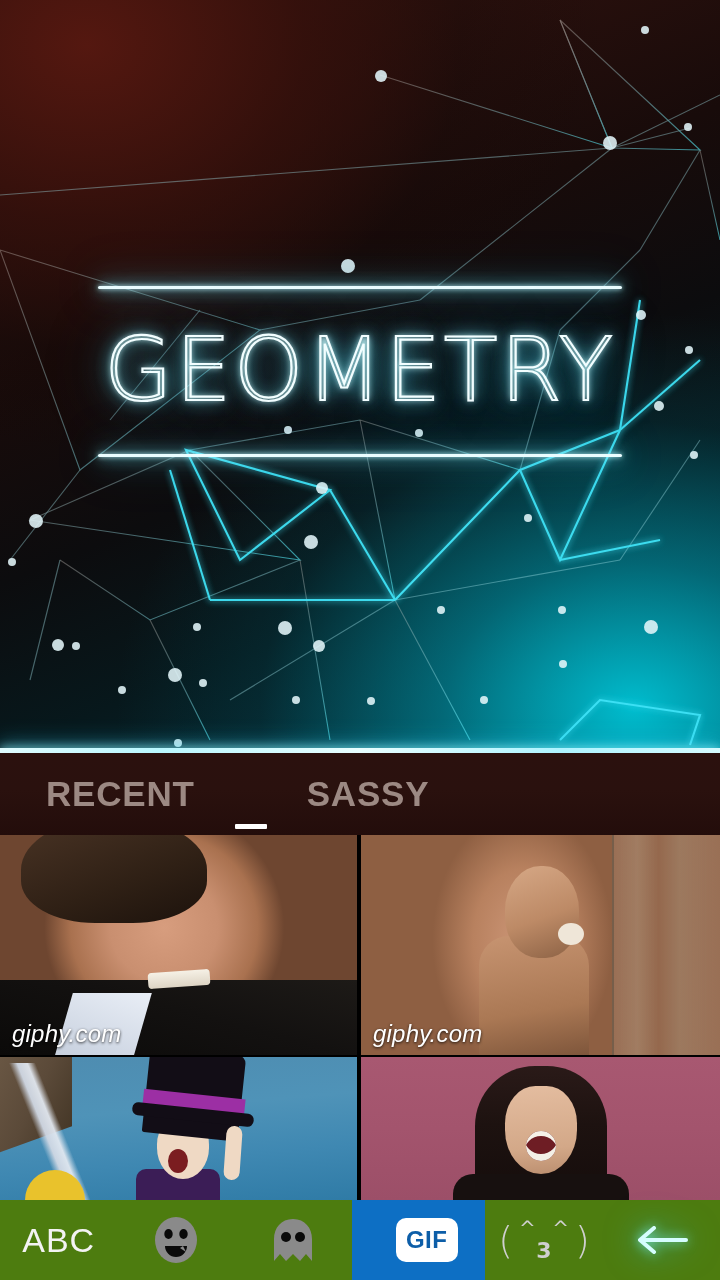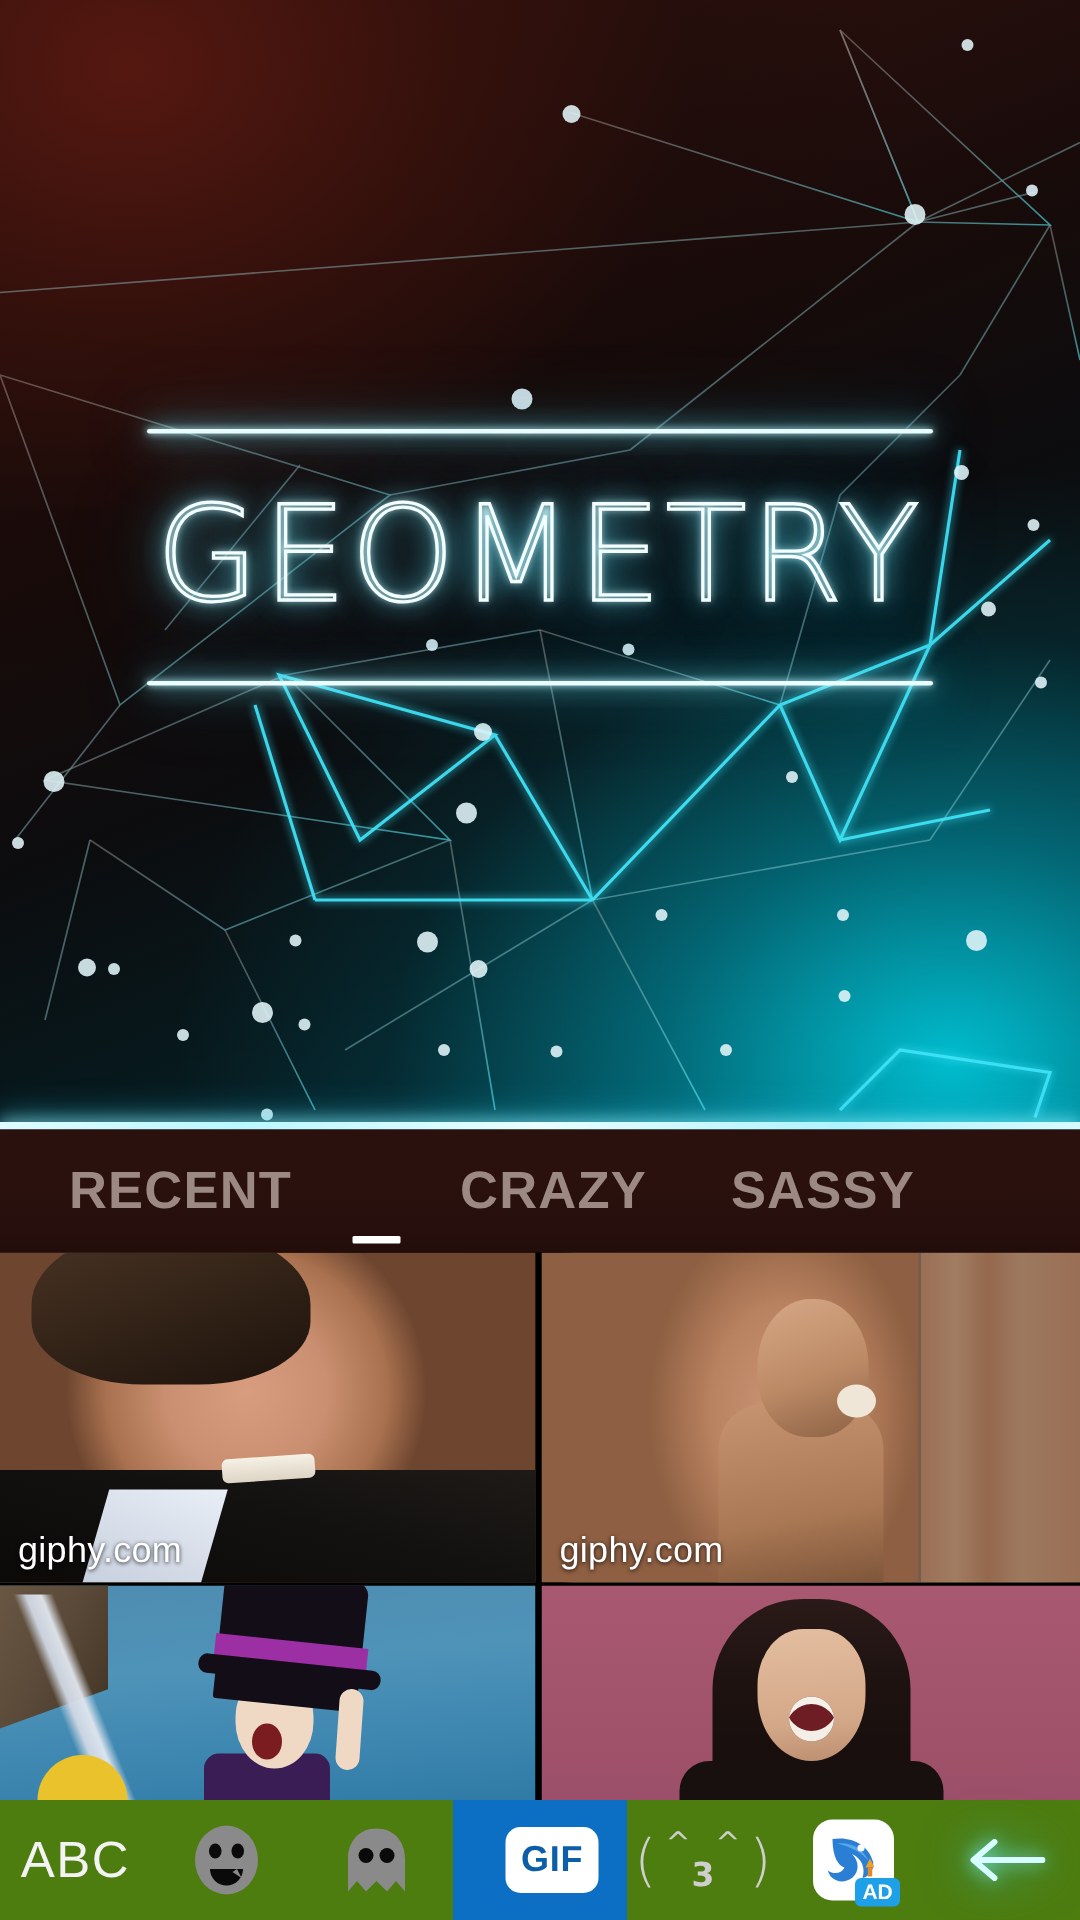--- a/index.html
+++ b/index.html
@@ -90,21 +90,21 @@
 
   
   #grid{
     position:absolute; left:0; top:835px; width:720px; height:365px;
     background:#000; overflow:hidden; z-index:3;
   }
   .grid-row{ position:absolute; left:0; width:720px; display:flex; }
   #row-1{ top:0; height:220px; }
   #row-2{ top:222px; height:143px; }
   .gif-cell{
-    position:relative; height:100%; overflow:hidden; cursor:pointer;
+    position:relative; height:100%; overflow:hidden; cursor:pointer;font-style:italic;
   }
   .gif-cell.left{ width:357px; margin-right:4px; }
   .gif-cell.right{ width:359px; }
   .gif-art{ position:absolute; inset:0; }
   .gif-watermark{
     position:absolute; left:12px; bottom:7px;
     font-size:24px; color:#fff; letter-spacing:.2px;
     text-shadow:0 1px 3px rgba(0,0,0,.85);
     z-index:3;
   }
@@ -405,24 +405,20 @@
   <div id="tabbar">
     <div id="tabstrip">
       <div class="tab">
         <span>RECENT</span>
 
       </div>
       <div class="tab active">
         <span class="tab-underline"></span>
       </div>
       <div class="tab">
-        <span>CRAZY</span>
-
-      </div>
-      <div class="tab">
         <span>SASSY</span>
 
       </div>
       <div class="tab">
         
         
       </div>
 
     </div>
   </div>
@@ -508,32 +504,20 @@
       <span class="kaomoji">
         <span class="paren">(</span>
         <span class="stack">
           <span class="eyes">^ ^</span>
           <span class="three">3</span>
         </span>
         <span class="paren">)</span>
       </span>
     </div>
 
-    <div class="tool">
-      <span class="ad-app">
-        <svg width="46" height="46" viewBox="0 0 46 46">
-          <path d="M9 9 C22 7 33 13 36 24 C37 29 34 34 29 35 C31 29 29 22 22 19 C27 24 27 31 22 35 C15 40 7 36 6 30 C10 33 15 32 17 28 C13 27 9 21 9 9 Z" fill="#2a7fd4"></path>
-          <path d="M12 12 C22 11 30 16 33 24 C29 18 21 14 12 12 Z" fill="#57a8ea"></path>
-          <circle cx="28" cy="15" r="2.4" fill="#ffffff"></circle>
-          <path d="M31 28 l3 -6 l3 6 z" fill="#f0a02a"></path>
-          <rect x="32.5" y="28" width="3" height="6" fill="#e2892a"></rect>
-        </svg>
-        <span class="ad-badge">AD</span>
-      </span>
-    </div>
 
     <div class="tool">
       <svg class="back-arrow" viewBox="0 0 54 34">
         <path d="M52 17 H8" stroke="#d6fdff" stroke-width="4" stroke-linecap="round" fill="none"></path>
         <path d="M20 5 L6 17 L20 29" stroke="#d6fdff" stroke-width="4" stroke-linecap="round" stroke-linejoin="round" fill="none"></path>
       </svg>
     </div>
   </div>
 
 </div>

